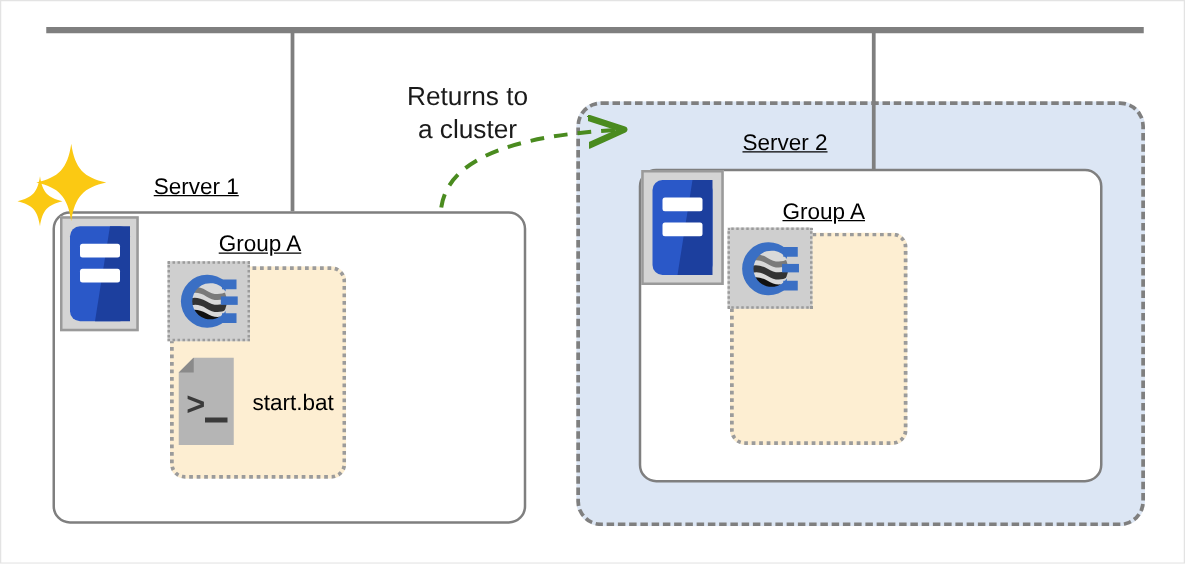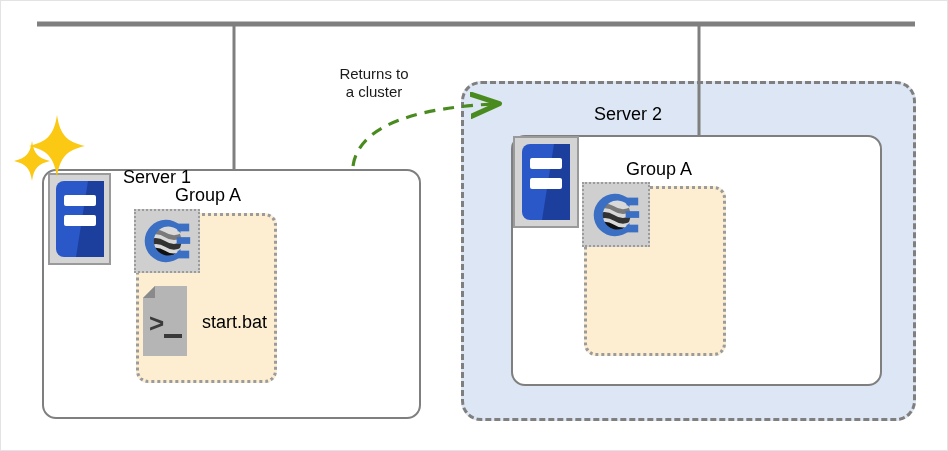--- a/index.html
+++ b/index.html
@@ -25,25 +25,25 @@
     height: 451px;
   }
   .label {
     position: absolute;
     font-family: "Liberation Sans", sans-serif;
     font-size: 18px;
     color: #000000;
     white-space: nowrap;
     line-height: 1.18;
   }
-  .label.ctr { transform: translateX(-50%); text-align: right; }
+  .label.ctr { transform: translateX(-50%); text-align: right; text-decoration: underline; }
   .callout {
     position: absolute;
     font-family: "Liberation Sans", sans-serif;
-    font-size: 15px;
+    font-size: 21px;
     color: #1a1a1a;
     text-align: center;
     line-height: 1.22;
     transform: translateX(-50%);
     white-space: pre-line;
   }
   
   .server-box {
     position: absolute;
     background: #ffffff;
@@ -105,21 +105,21 @@
   </svg>
 
   <div class="cluster-box" style="left:460px; top:80px; width:455px; height:340px;"></div>
 
   <svg class="svg-layer" viewBox="0 0 948 451" width="948" height="451" style="pointer-events:none;">
     <line x1="698" y1="80" x2="698" y2="137" stroke="#7f7f7f" stroke-width="3"></line>
   </svg>
 
   <div class="server-box" style="left:41px; top:168px; width:379px; height:250px;"></div>
 
-  <div class="label ctr" style="left:156px; top:138px;margin-top:28px;">Server 1</div>
+  <div class="label ctr" style="left:156px; top:138px;">Server 1</div>
 
   <div class="group-box" style="left:135px; top:212px; width:141px; height:170px;"></div>
 
   <div class="label ctr" style="left:207px; top:184px;">Group A</div>
 
   <div class="server-icon" style="left:47px; top:172px; width:63px; height:92px;">
     <svg width="52" height="80" viewBox="0 0 52 80">
       <rect x="2" y="2" width="48" height="76" rx="8" ry="8" fill="#2a58c8"></rect>
       <path d="M34 2 L50 2 L50 78 L22 78 Z" fill="#1c3f9e"></path>
       <rect x="10" y="16" width="32" height="11" rx="2" ry="2" fill="#ffffff"></rect>

